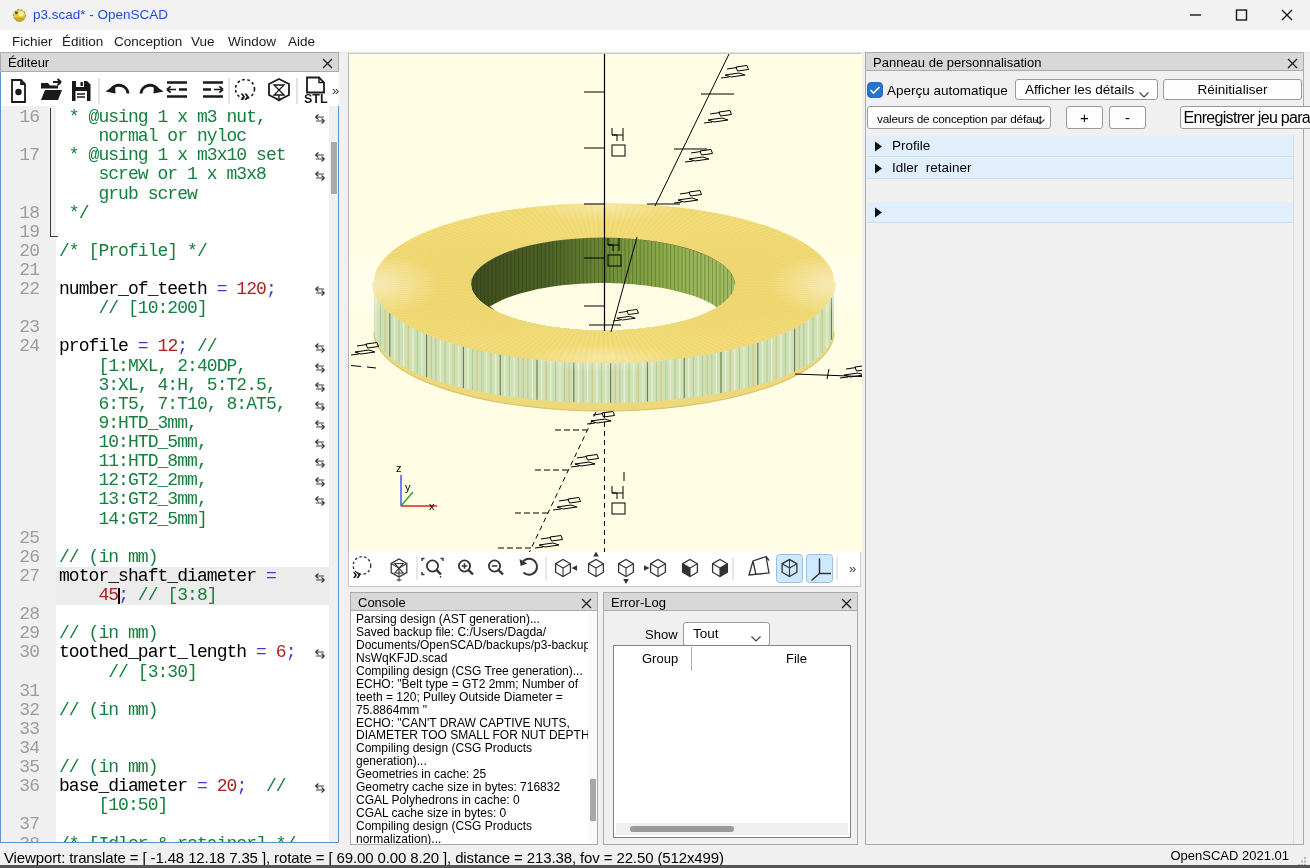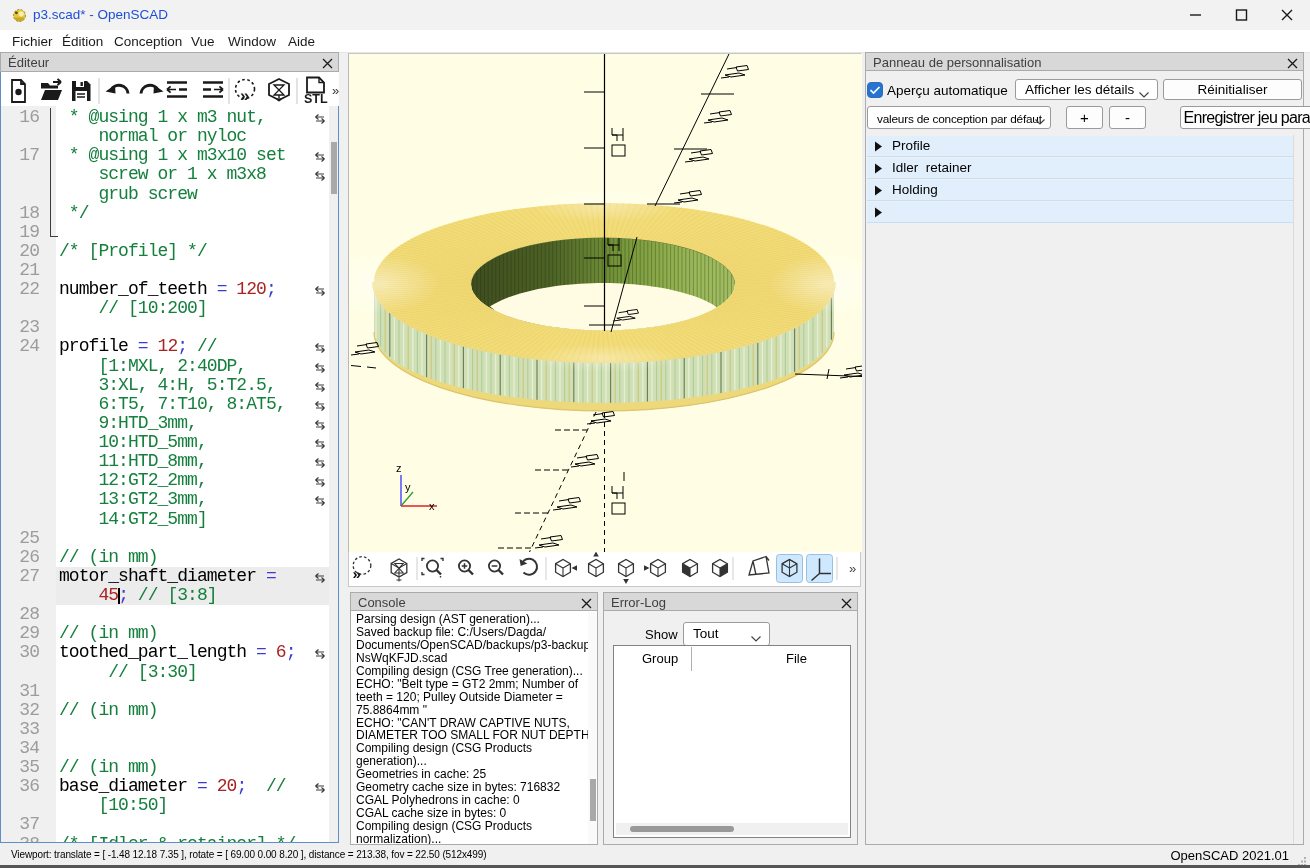--- a/index.html
+++ b/index.html
@@ -5,21 +5,21 @@
 body { background:#f0f0f0; position:relative; }
 .abs { position:absolute; }
 
 #titlebar { left:0; top:0; width:1310px; height:30px; background:#f2f2f2; }
 #titlebar .t { position:absolute; left:33px; top:7px; font-size:13.5px; color:#1d4ed8; }
 #wbtn { position:absolute; top:0; right:0; width:160px; height:30px; }
 
 #menubar { left:0; top:30px; width:1310px; height:23px; background:#ffffff; border-bottom:1px solid #e5e5e5; }
 #menubar span { position:absolute; top:4px; font-size:13.5px; color:#1a1a1a; }
 
-.dockhdr { background:#d8d8d8; border:1px solid #ababab; font-size:13px; color:#404040; }
+.dockhdr { background:#d8d8d8; border:1px solid #ababab; font-size:13px; color:#000000; }
 .dockhdr .ttl { position:absolute; left:7px; top:2px; }
 .dockhdr .x { position:absolute; right:5px; top:4px; }
 
 
 #edhdr { left:0; top:52px; width:339px; height:20px; }
 #edtb { left:0; top:72px; width:339px; height:34px; background:#fff; border-left:1px solid #5e90c8; }
 #edbody { left:0; top:106px; width:339px; height:737px; background:#fff; overflow:hidden;
           border-left:1px solid #5e90c8; border-right:1px solid #5e90c8; border-bottom:1px solid #5e90c8; }
 #gutter { position:absolute; left:0; top:0; width:55px; height:737px; background:#f0f0f0; }
 #edbody .ln,#edbody .cd { position:absolute; font-family:"Liberation Mono",monospace; font-size:18px;
@@ -65,21 +65,21 @@
 .combo .ch { position:absolute; left:auto; right:7px; top:7px; }
 .btn { position:absolute; background:#fdfdfd; border:1px solid #9a9a9a; border-radius:3px; font-size:13.5px;
        color:#000; text-align:center; }
 .czrow { position:absolute; left:1px; width:428px; height:21px; background:#e1eefb; border-bottom:1px solid #c8dff2; }
 .czrow svg { position:absolute; left:7px; top:5px; }
 .czrow span { position:absolute; left:25px; top:2px; font-size:13.5px; color:#000; }
 #czsb { position:absolute; right:1px; top:64px; width:9px; height:709px; background:#f0f0f0; border-left:1px solid #dcdcdc; }
 
 
 #statusbar { left:0; top:846px; width:1310px; height:19px; background:#f0f0f0; font-size:12.4px; color:#000; }
-#statusbar .l { position:absolute; left:4px; top:3px; font-size:10px; letter-spacing:-0.12px;margin-left:7px; }
+#statusbar .l { position:absolute; left:4px; top:3px; font-size:15px; letter-spacing:-0.12px; }
 #statusbar .r { position:absolute; right:21px; top:2px; font-size:13px; }
 #winbottom { left:0; top:865px; width:1310px; height:3px; background:#555; }
 </style></head><body>
 
 <div class="abs" id="titlebar">
   <div style="position:absolute;left:11px;top:7px;"><svg width="17" height="17" viewBox="0 0 17 17">
         <circle cx="8.5" cy="8.5" r="6" fill="#e8c83a" stroke="#7a6618" stroke-width="0.8" stroke-dasharray="2 1.6"></circle>
         <circle cx="8.5" cy="8.5" r="5.4" fill="#e8c83a"></circle>
         <circle cx="10.2" cy="6.8" r="2.6" fill="#f8eeb0"></circle>
         <path d="M3.2 10.5 a5.5 5.5 0 0 0 10.6 0 Z" fill="#c8a824"></path>
@@ -901,26 +901,20 @@
         <path d="M1 0.5 L8 5.5 L1 10.5 Z" fill="#111"></path>
       </svg>
       <span>Profile</span>
     </div>
   <div class="czrow" style="top:87px;">
       <svg width="9" height="11" viewBox="0 0 9 11">
         <path d="M1 0.5 L8 5.5 L1 10.5 Z" fill="#111"></path>
       </svg>
       <span>Idler&nbsp;&nbsp;retainer</span>
     </div>
-  <div class="czrow" style="top:109px;">
-      <svg width="9" height="11" viewBox="0 0 9 11">
-        <path d="M1 0.5 L8 5.5 L1 10.5 Z" fill="#111"></path>
-      </svg>
-      <span>Holding</span>
-    </div>
   <div class="czrow" style="top:131px;">
       <svg width="9" height="11" viewBox="0 0 9 11">
         <path d="M1 0.5 L8 5.5 L1 10.5 Z" fill="#111"></path>
       </svg>
     </div>
   <div id="czsb"></div>
 </div>
 
 <div class="abs" id="statusbar">
   <span class="l">Viewport: translate = [ -1.48 12.18 7.35 ], rotate = [ 69.00 0.00 8.20 ], distance = 213.38, fov = 22.50 (512x499)</span>

